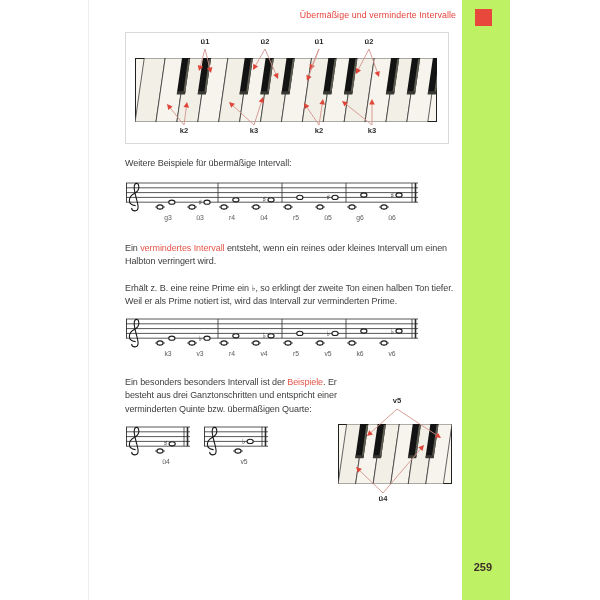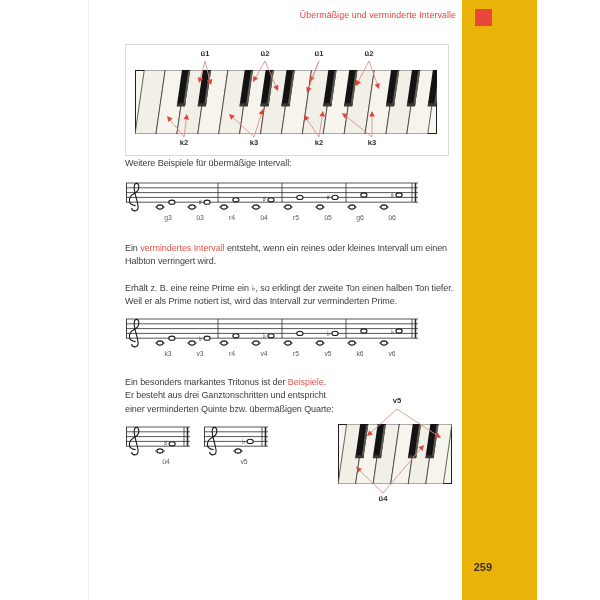--- a/index.html
+++ b/index.html
@@ -1,28 +1,28 @@
 <!DOCTYPE html>
 <html><head>
 <meta charset="utf-8">
 <style>
   html,body{margin:0;padding:0;background:#ffffff;}
   .page{position:relative;width:600px;height:600px;background:#ffffff;overflow:hidden;
         font-family:"Liberation Sans",sans-serif;color:#3d3d3d;}
   .page-edge{position:absolute;left:88px;top:0;width:1px;height:600px;background:#f0eeec;}
   
-  .sidebar{position:absolute;left:462px;top:0;width:48px;height:600px;background:#eab308;padding-left:27px;}
+  .sidebar{position:absolute;left:462px;top:0;width:48px;height:600px;background:#bef264;}
   .chapter-marker{position:absolute;left:13px;top:9px;width:17px;height:17px;background:#e8473c;}
   .page-number{position:absolute;left:0;top:561px;width:30px;text-align:right;
                font-size:11px;font-weight:bold;color:#402f2a;}
   
   .header-title{position:absolute;left:115px;top:10px;width:341px;text-align:right;
                 font-size:8.8px;font-weight:normal;color:#e63f38;letter-spacing:0.1px;}
   
-  .figure-box{position:absolute;left:125px;top:44px;width:322px;height:110px;
+  .figure-box{position:absolute;left:125px;top:32px;width:322px;height:110px;
               border:1px solid #d9d9d9;background:#fff;margin:0;}
   .kb-label{position:absolute;width:26px;margin-left:-13px;text-align:center;
             font-size:7.6px;font-weight:bold;color:#2e2e2e;}
   svg.abs{position:absolute;}
   
   .body-text{position:absolute;left:125px;margin:0;font-size:9px;line-height:13.4px;
              color:#3d3d3d;letter-spacing:-0.08px;}
   .hl{color:#e4564a;}
   .fig-spacer{float:right;width:128px;height:74px;margin-top:13px;}
   
@@ -240,21 +240,21 @@
       <text x="234" y="43" text-anchor="middle" font-size="6.8" fill="#5a5a5a">k6</text>
       <line x1="253" y1="30" x2="263" y2="30" stroke="#2c2c2c" stroke-width="0.8"></line>
       <ellipse cx="258" cy="30" rx="3.1" ry="2.1" fill="#fff" stroke="#1d1d1d" stroke-width="1.1"></ellipse>
       <text x="264.54" y="20.6" font-size="7.5" font-family="DejaVu Sans, sans-serif" fill="#1d1d1d">♭</text>
       <ellipse cx="273.04" cy="18" rx="3.1" ry="2.1" fill="#fff" stroke="#1d1d1d" stroke-width="1.1"></ellipse>
       <text x="266" y="43" text-anchor="middle" font-size="6.8" fill="#5a5a5a">v6</text>
       <line x1="286" y1="6" x2="286" y2="25.2" stroke="#2c2c2c" stroke-width="0.8"></line>
       <line x1="289.5" y1="6" x2="289.5" y2="25.2" stroke="#2c2c2c" stroke-width="1.6"></line>
     </svg>
 
-  <p class="body-text" style="top:376px;width:340px"><span class="fig-spacer"></span><span>Ein besonders markantes Tritonus ist der </span><span class="hl">Beispiele</span><span>. Er besteht aus drei Ganzton­schritten und entspricht einer verminderten Quinte bzw. übermäßigen Quarte:</span></p>
+  <p class="body-text" style="top:376px;width:340px"><span class="fig-spacer"></span><span>Ein besonders besonders Intervall ist der </span><span class="hl">Beispiele</span><span>. Er besteht aus drei Ganzton­schritten und entspricht einer verminderten Quinte bzw. übermäßigen Quarte:</span></p>
 
   <svg id="mini-staff-1" class="abs" style="left:126px;top:421px" width="64" height="48" viewBox="0 0 64 48">
       <line x1="0" y1="6" x2="64" y2="6" stroke="#2c2c2c" stroke-width="0.8"></line>
       <line x1="0" y1="10.8" x2="64" y2="10.8" stroke="#2c2c2c" stroke-width="0.8"></line>
       <line x1="0" y1="15.6" x2="64" y2="15.6" stroke="#2c2c2c" stroke-width="0.8"></line>
       <line x1="0" y1="20.4" x2="64" y2="20.4" stroke="#2c2c2c" stroke-width="0.8"></line>
       <line x1="0" y1="25.2" x2="64" y2="25.2" stroke="#2c2c2c" stroke-width="0.8"></line>
       <line x1="0.5" y1="6" x2="0.5" y2="25.2" stroke="#2c2c2c" stroke-width="0.9"></line>
       <path d="M9.2,28.6 C5.6,28.2 3.4,26 3.4,23.2 C3.4,20.2 5.6,18 8.2,16.5 C11.2,14.8 12.8,13 12.8,10.4 C12.8,8.2 11.8,6.4 10.6,6.4 C9.2,6.4 8.2,8.3 8.2,10.7 C8.2,13.9 9.6,18.4 10.8,23.2 C11.6,26.4 12.1,28.5 12.1,30.1 C12.1,32.5 10.7,33.9 8.9,33.9 C7.1,33.9 5.7,32.7 5.7,31.3" fill="none" stroke="#1a1a1a" stroke-width="1.1" stroke-linecap="round"></path>
       <line x1="29" y1="30" x2="39" y2="30" stroke="#2c2c2c" stroke-width="0.8"></line>

